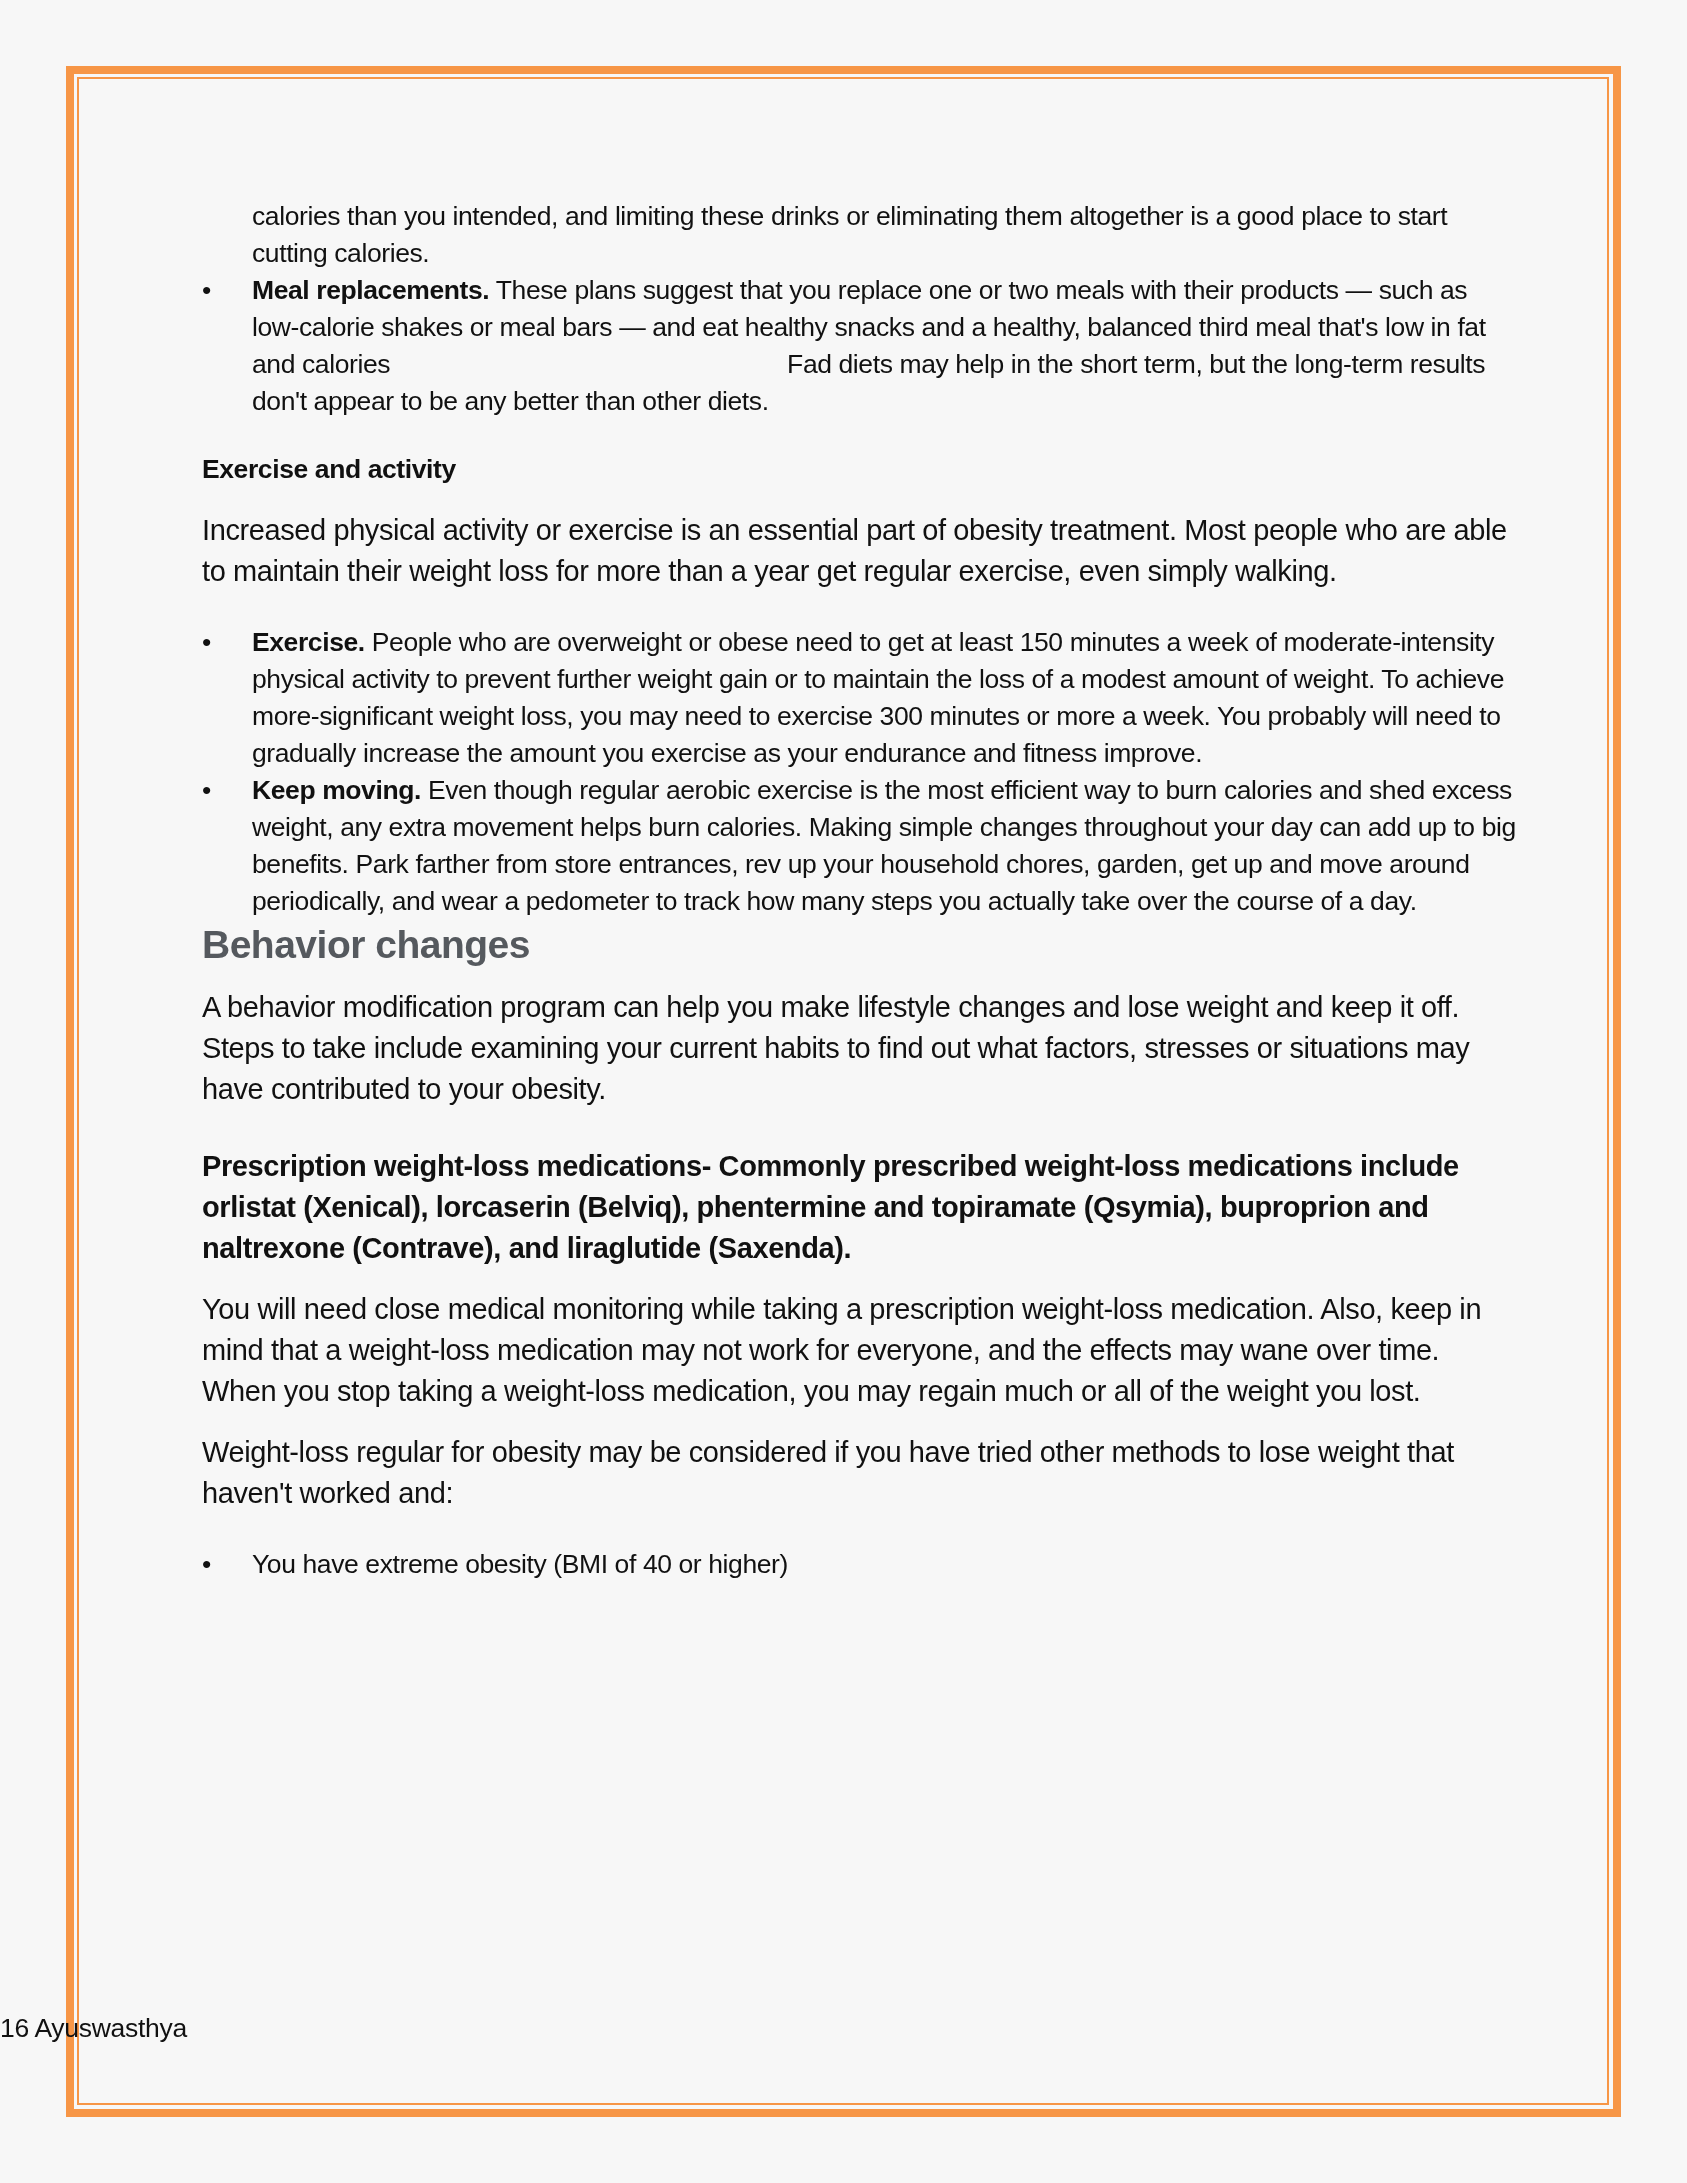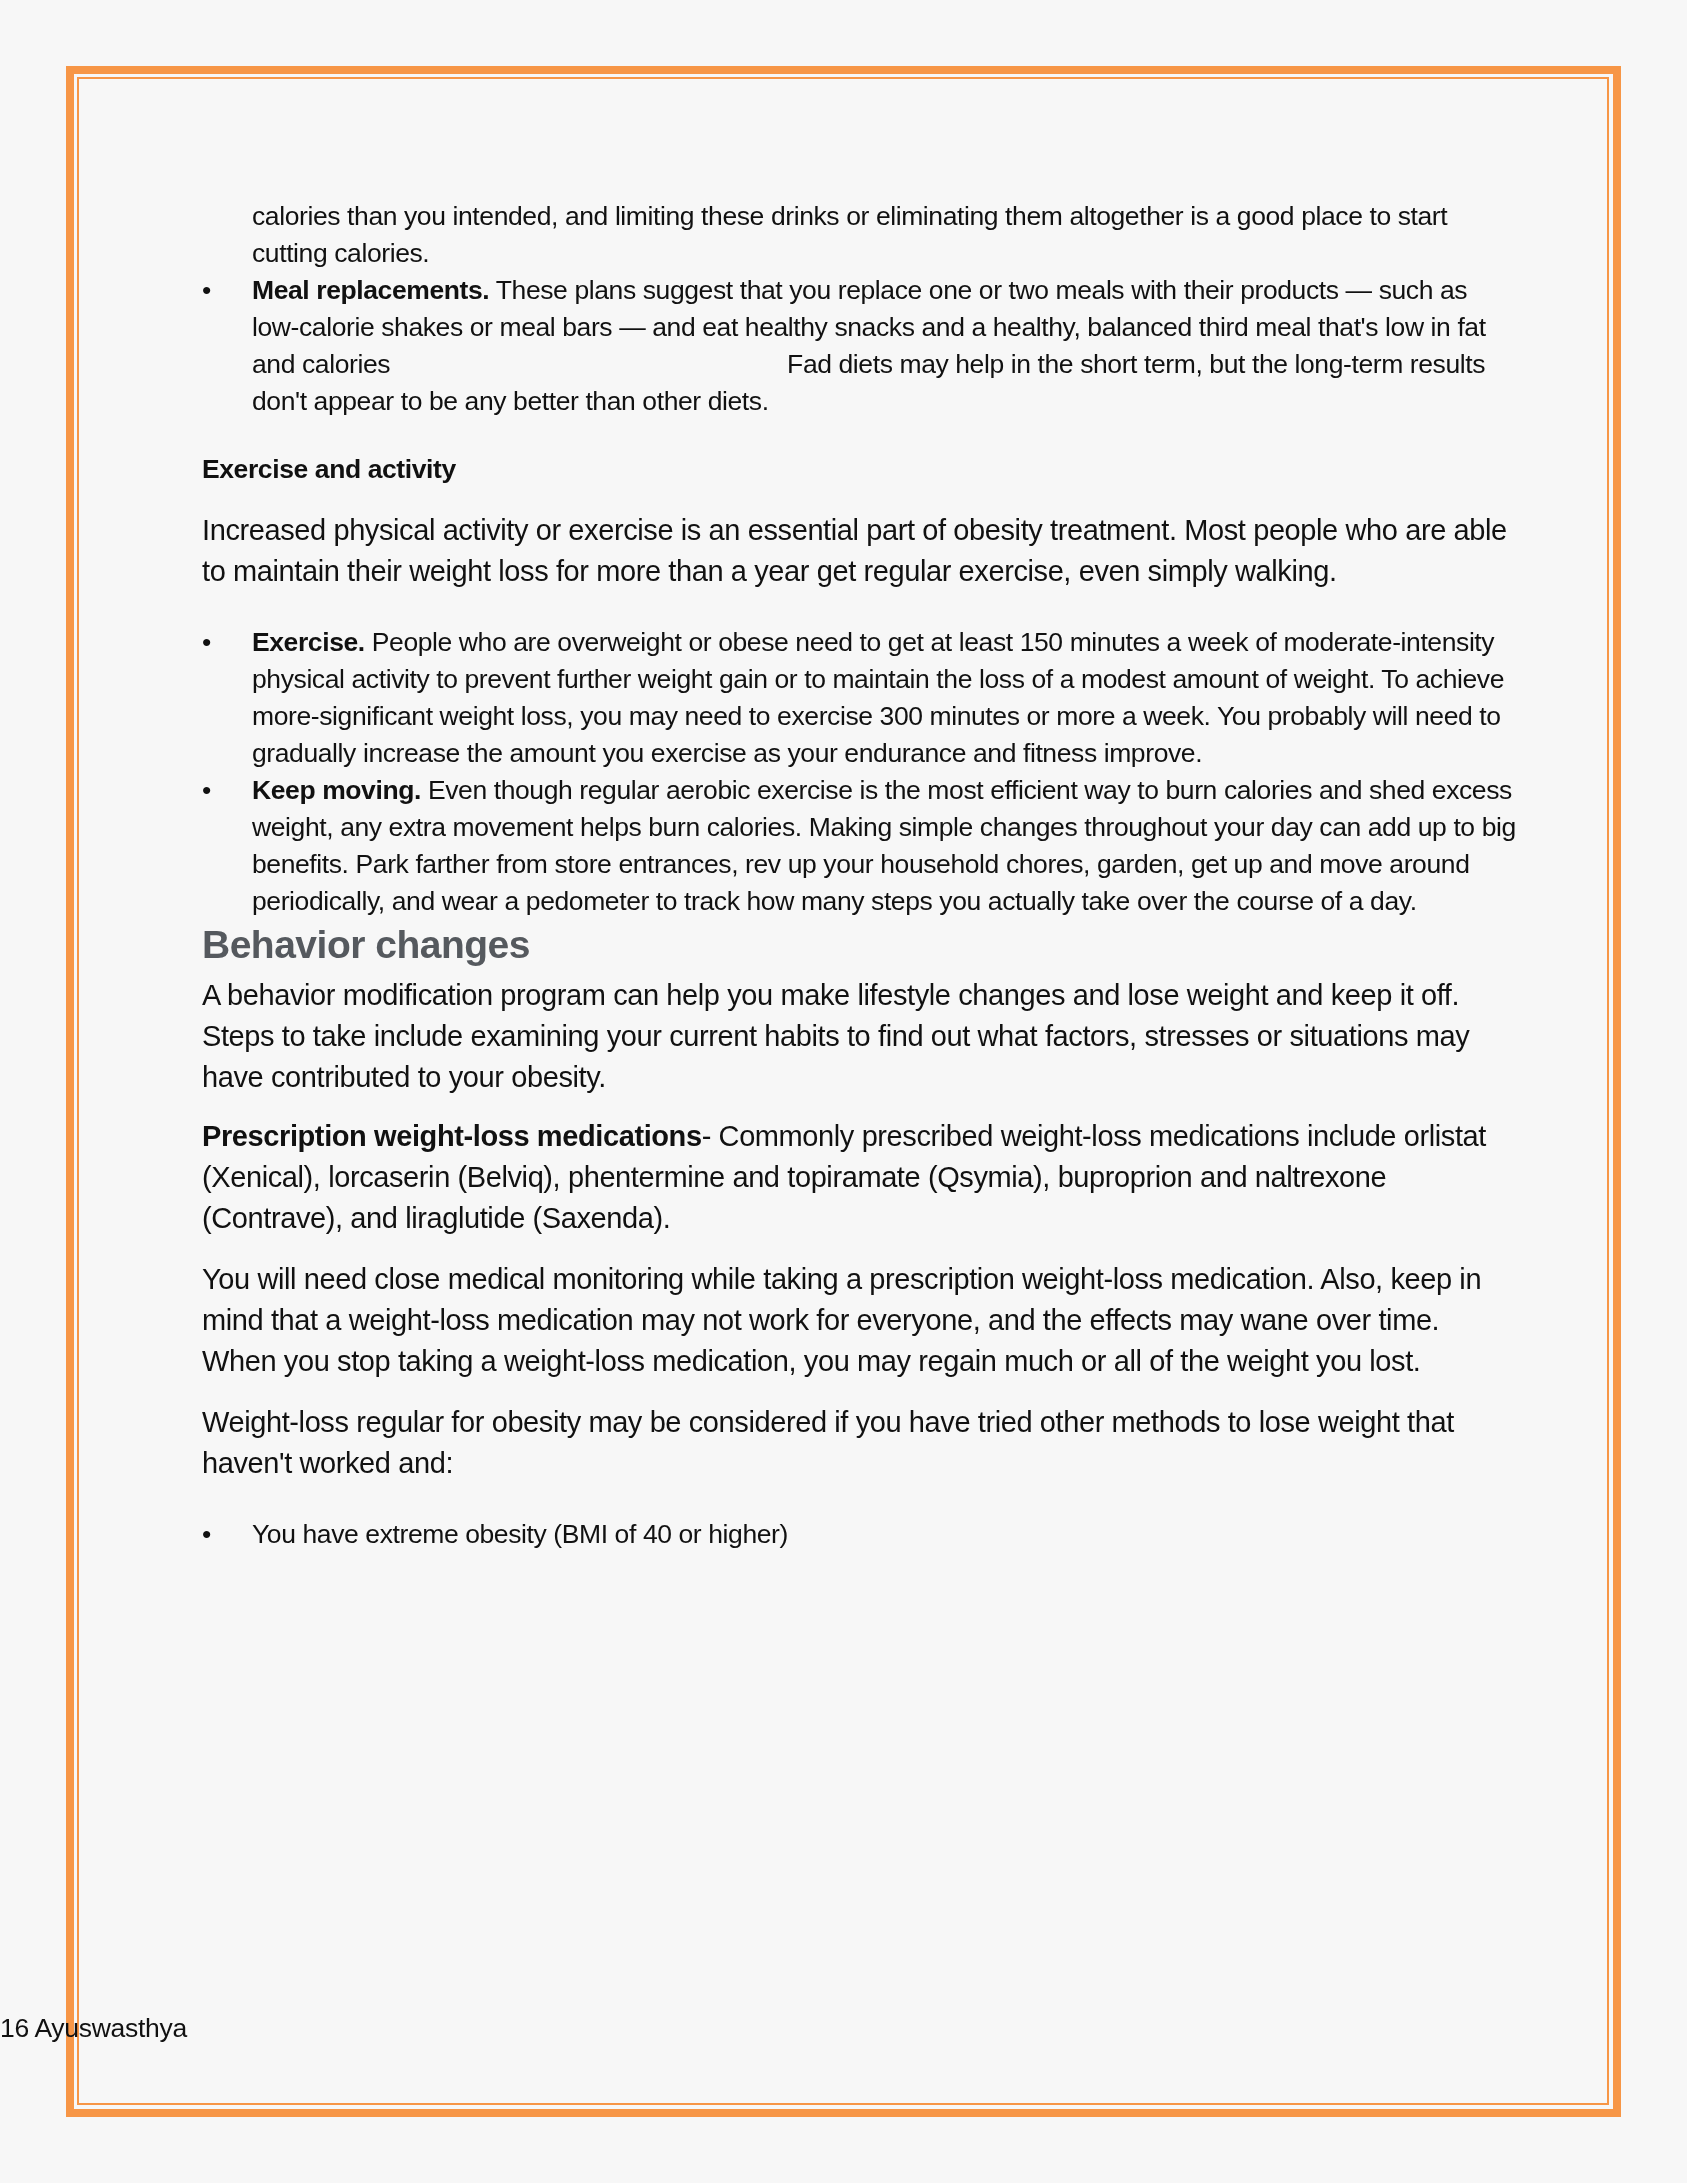--- a/index.html
+++ b/index.html
@@ -102,23 +102,23 @@
       <b>Exercise.</b><span> People who are overweight or obese need to get at least 150 minutes a week of moderate-intensity physical activity to prevent further weight gain or to maintain the loss of a modest amount of weight. To achieve more-significant weight loss, you may need to exercise 300 minutes or more a week. You probably will need to gradually increase the amount you exercise as your endurance and fitness improve.</span>
     </li>
     <li>
       <span class="dot">•</span>
       <b>Keep moving.</b><span> Even though regular aerobic exercise is the most efficient way to burn calories and shed excess weight, any extra movement helps burn calories. Making simple changes throughout your day can add up to big benefits. Park farther from store entrances, rev up your household chores, garden, get up and move around periodically, and wear a pedometer to track how many steps you actually take over the course of a day.</span>
     </li>
   </ul>
 
   <h2 class="h2" style="margin-top:2.6px;">Behavior changes</h2>
 
-  <p class="body" style="margin-top:8px;">A behavior modification program can help you make lifestyle changes and lose weight and keep it off. Steps to take include examining your current habits to find out what factors, stresses or situations may have contributed to your obesity.</p>
+  <p class="body" style="margin-top:20px;">A behavior modification program can help you make lifestyle changes and lose weight and keep it off. Steps to take include examining your current habits to find out what factors, stresses or situations may have contributed to your obesity.</p>
 
-  <p class="body" style="margin-top:18px;">
+  <p class="body" style="margin-top:36px;font-weight:bold;">
     <b>Prescription weight-loss medications</b><span>- Commonly prescribed weight-loss medications include orlistat (Xenical), lorcaserin (Belviq), phentermine and topiramate (Qsymia), buproprion and naltrexone (Contrave), and liraglutide (Saxenda).</span>
   </p>
 
   <p class="body" style="margin-top:20px;">You will need close medical monitoring while taking a prescription weight-loss medication. Also, keep in mind that a weight-loss medication may not work for everyone, and the effects may wane over time. When you stop taking a weight-loss medication, you may regain much or all of the weight you lost.</p>
 
   <p class="body" style="margin-top:20px;">Weight-loss regular for obesity may be considered if you have tried other methods to lose weight that haven't worked and:</p>
 
   <ul class="bullets" style="margin-top:32px;">
     <li>
       <span class="dot">•</span>

